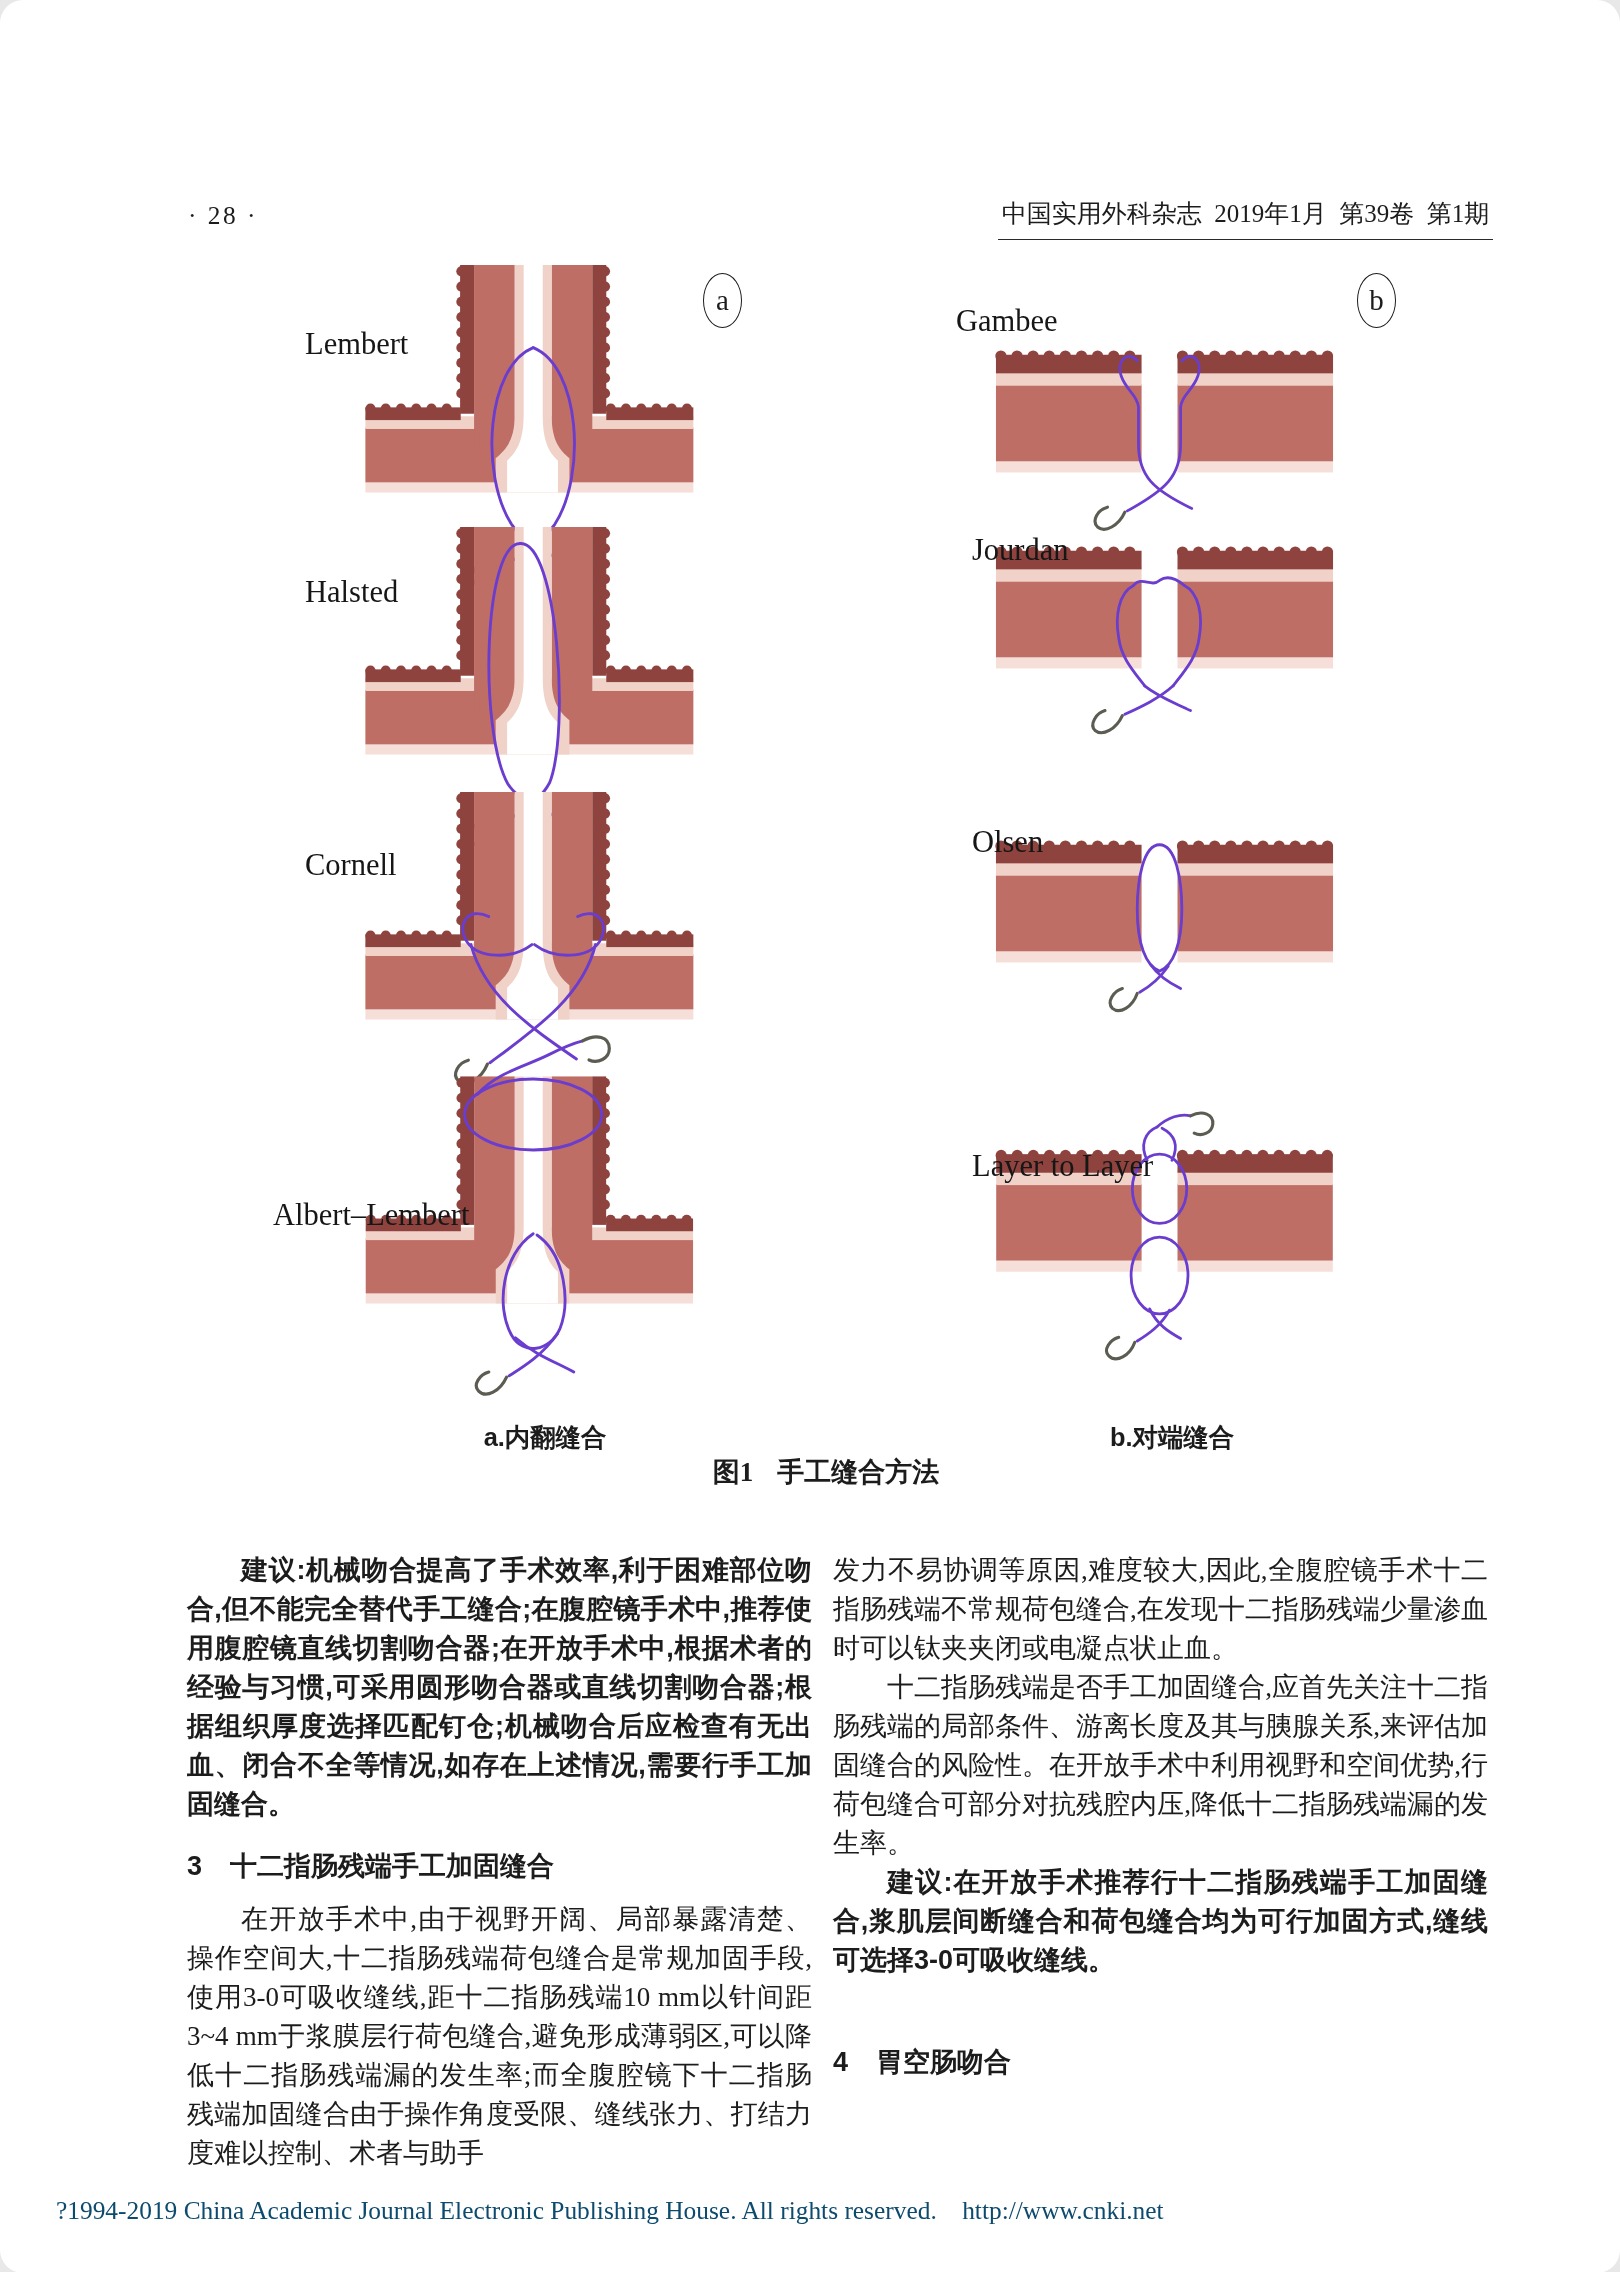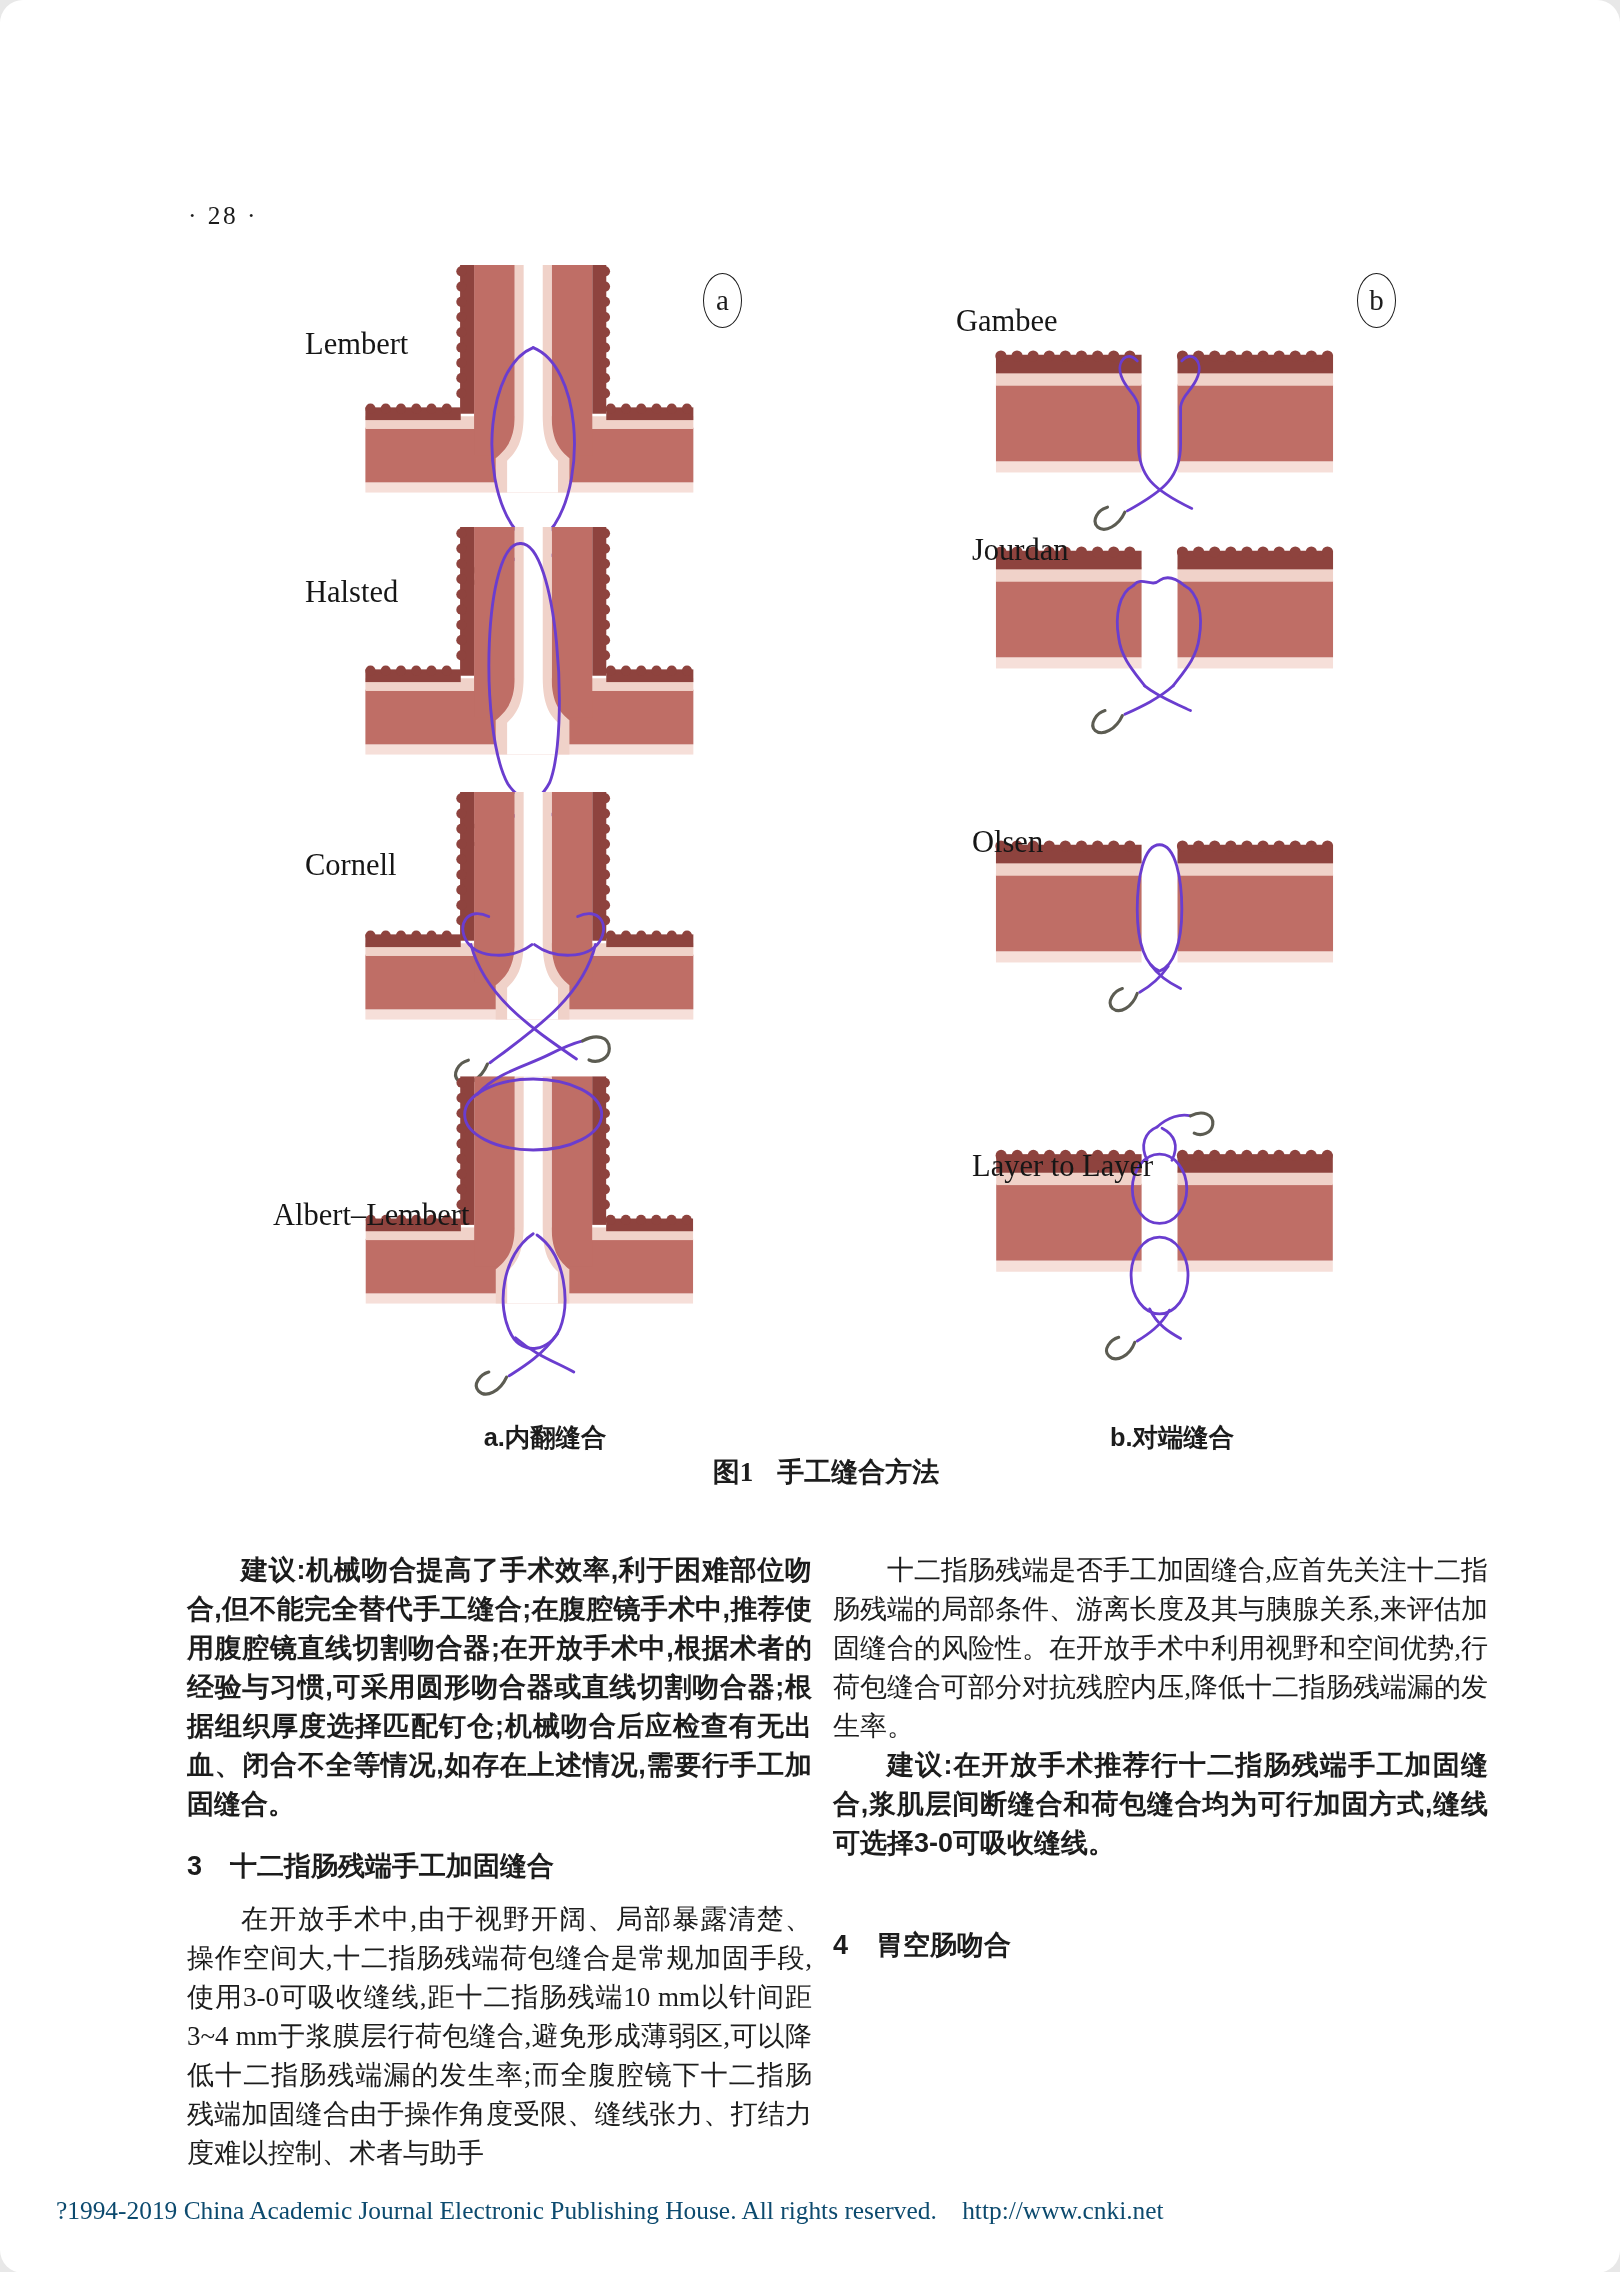--- a/index.html
+++ b/index.html
@@ -36,20 +36,21 @@
   
   .footer{left:56px;top:2196px;font-size:25.4px;color:#0c4a6e;white-space:pre;}
   svg{position:absolute;overflow:visible;}
 </style>
 </head>
 <body>
 
 <div class="page">
 
   <div class="abs pageno">· 28 ·</div>
+  <div class="abs journal">中国实用外科杂志  2019年1月  第39卷  第1期</div>
 
   <div class="abs badge" style="left:703px;top:273px;">
       <span>a</span>
     </div>
   <div class="abs badge" style="left:1357px;top:273px;">
       <span>b</span>
     </div>
 
   <div id="figure-layer">
       <svg viewBox="0 0 560 590" style="left:359px;top:265px;width:356px;height:375px;">
@@ -388,20 +389,21 @@
   <div class="abs figcap">
     <span class="fnum">图1</span><span class="ftxt">手工缝合方法</span>
   </div>
 
   <div class="col col-left">
       <div class="para bold">建议:机械吻合提高了手术效率,利于困难部位吻合,但不能完全替代手工缝合;在腹腔镜手术中,推荐使用腹腔镜直线切割吻合器;在开放手术中,根据术者的经验与习惯,可采用圆形吻合器或直线切割吻合器;根据组织厚度选择匹配钉仓;机械吻合后应检查有无出血、闭合不全等情况,如存在上述情况,需要行手工加固缝合。</div>
       <div class="sec-heading"><span class="num">3</span><span>十二指肠残端手工加固缝合</span></div>
       <div class="para">在开放手术中,由于视野开阔、局部暴露清楚、操作空间大,十二指肠残端荷包缝合是常规加固手段,使用3-0可吸收缝线,距十二指肠残端10 mm以针间距3~4 mm于浆膜层行荷包缝合,避免形成薄弱区,可以降低十二指肠残端漏的发生率;而全腹腔镜下十二指肠残端加固缝合由于操作角度受限、缝线张力、打结力度难以控制、术者与助手</div>
     </div>
   <div class="col col-right">
+      <div class="para noindent">发力不易协调等原因,难度较大,因此,全腹腔镜手术十二指肠残端不常规荷包缝合,在发现十二指肠残端少量渗血时可以钛夹夹闭或电凝点状止血。</div>
       <div class="para">十二指肠残端是否手工加固缝合,应首先关注十二指肠残端的局部条件、游离长度及其与胰腺关系,来评估加固缝合的风险性。在开放手术中利用视野和空间优势,行荷包缝合可部分对抗残腔内压,降低十二指肠残端漏的发生率。</div>
       <div class="para bold">建议:在开放手术推荐行十二指肠残端手工加固缝合,浆肌层间断缝合和荷包缝合均为可行加固方式,缝线可选择3-0可吸收缝线。</div>
       <div class="sec-heading mt-lg"><span class="num">4</span><span>胃空肠吻合</span></div>
     </div>
 
   <div class="abs footer">?1994-2019 China Academic Journal Electronic Publishing House. All rights reserved.    http://www.cnki.net</div>
 <div class="abs dlabel" style="left: 305px; top: 327px;">Lembert</div>
     <div class="abs dlabel" style="left: 305px; top: 575px;">Halsted</div>
     <div class="abs dlabel" style="left: 305px; top: 848px;">Cornell</div>
     <div class="abs dlabel" style="left: 273px; top: 1198px;">Albert–Lembert</div>

